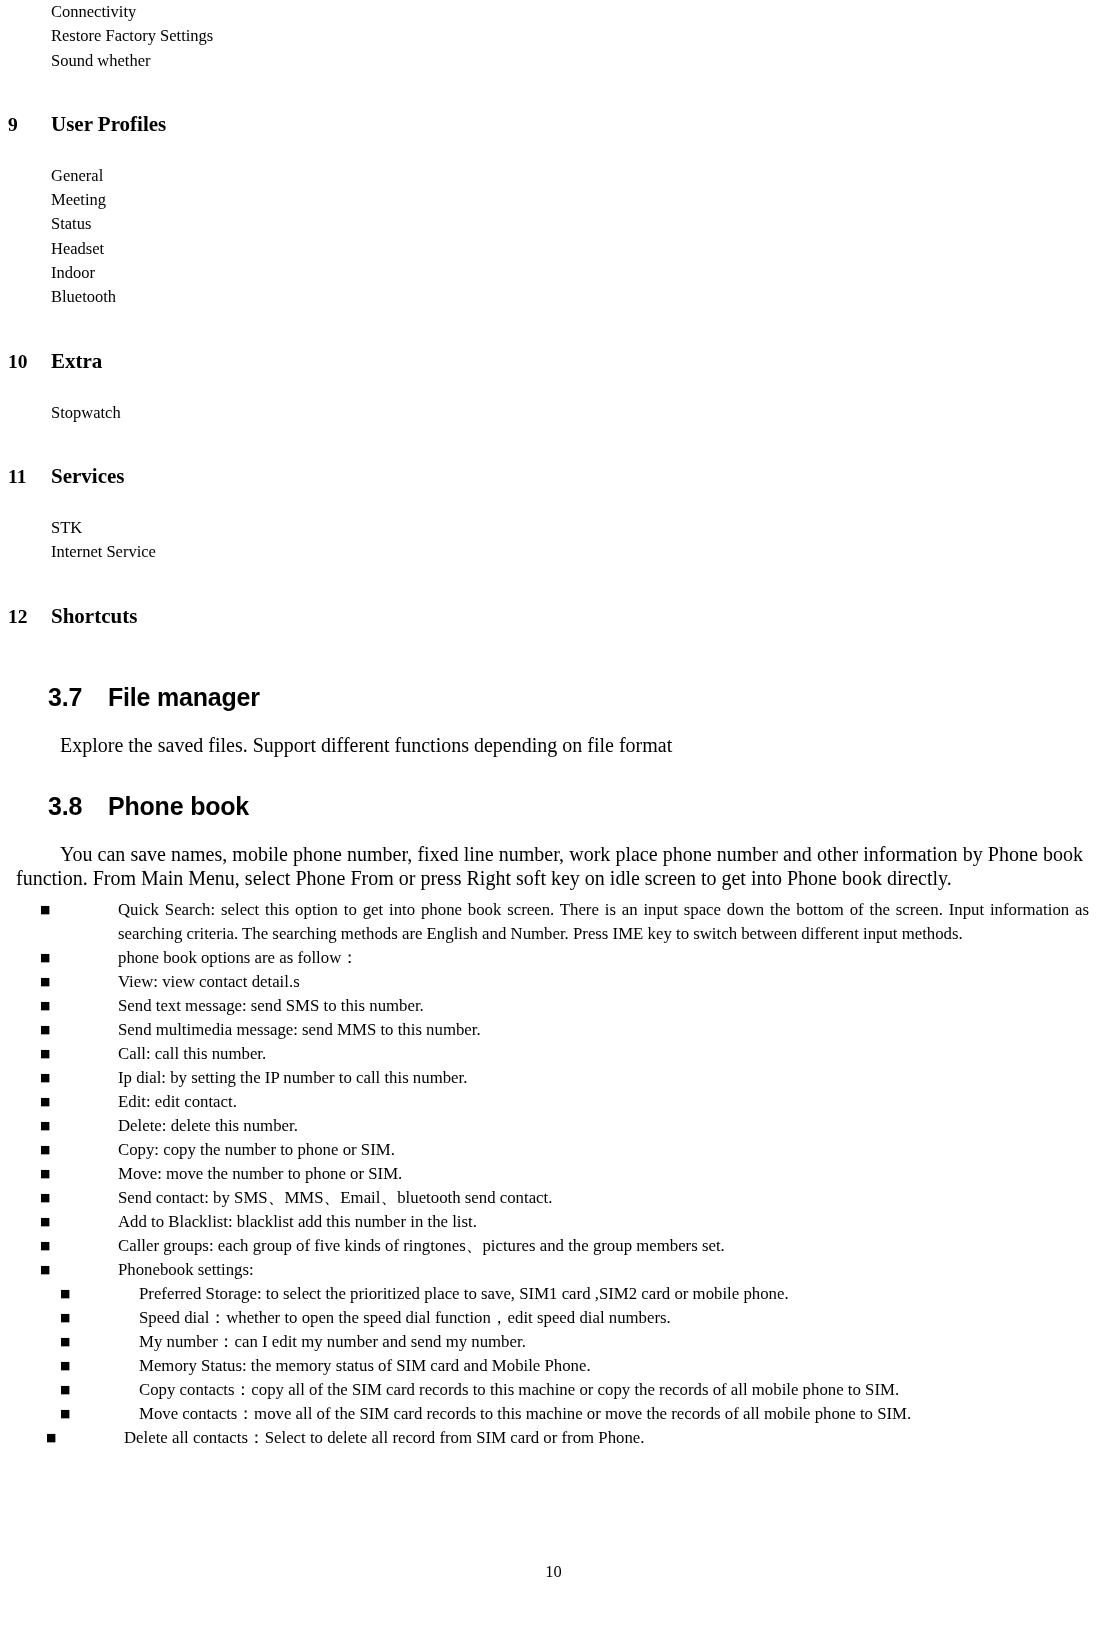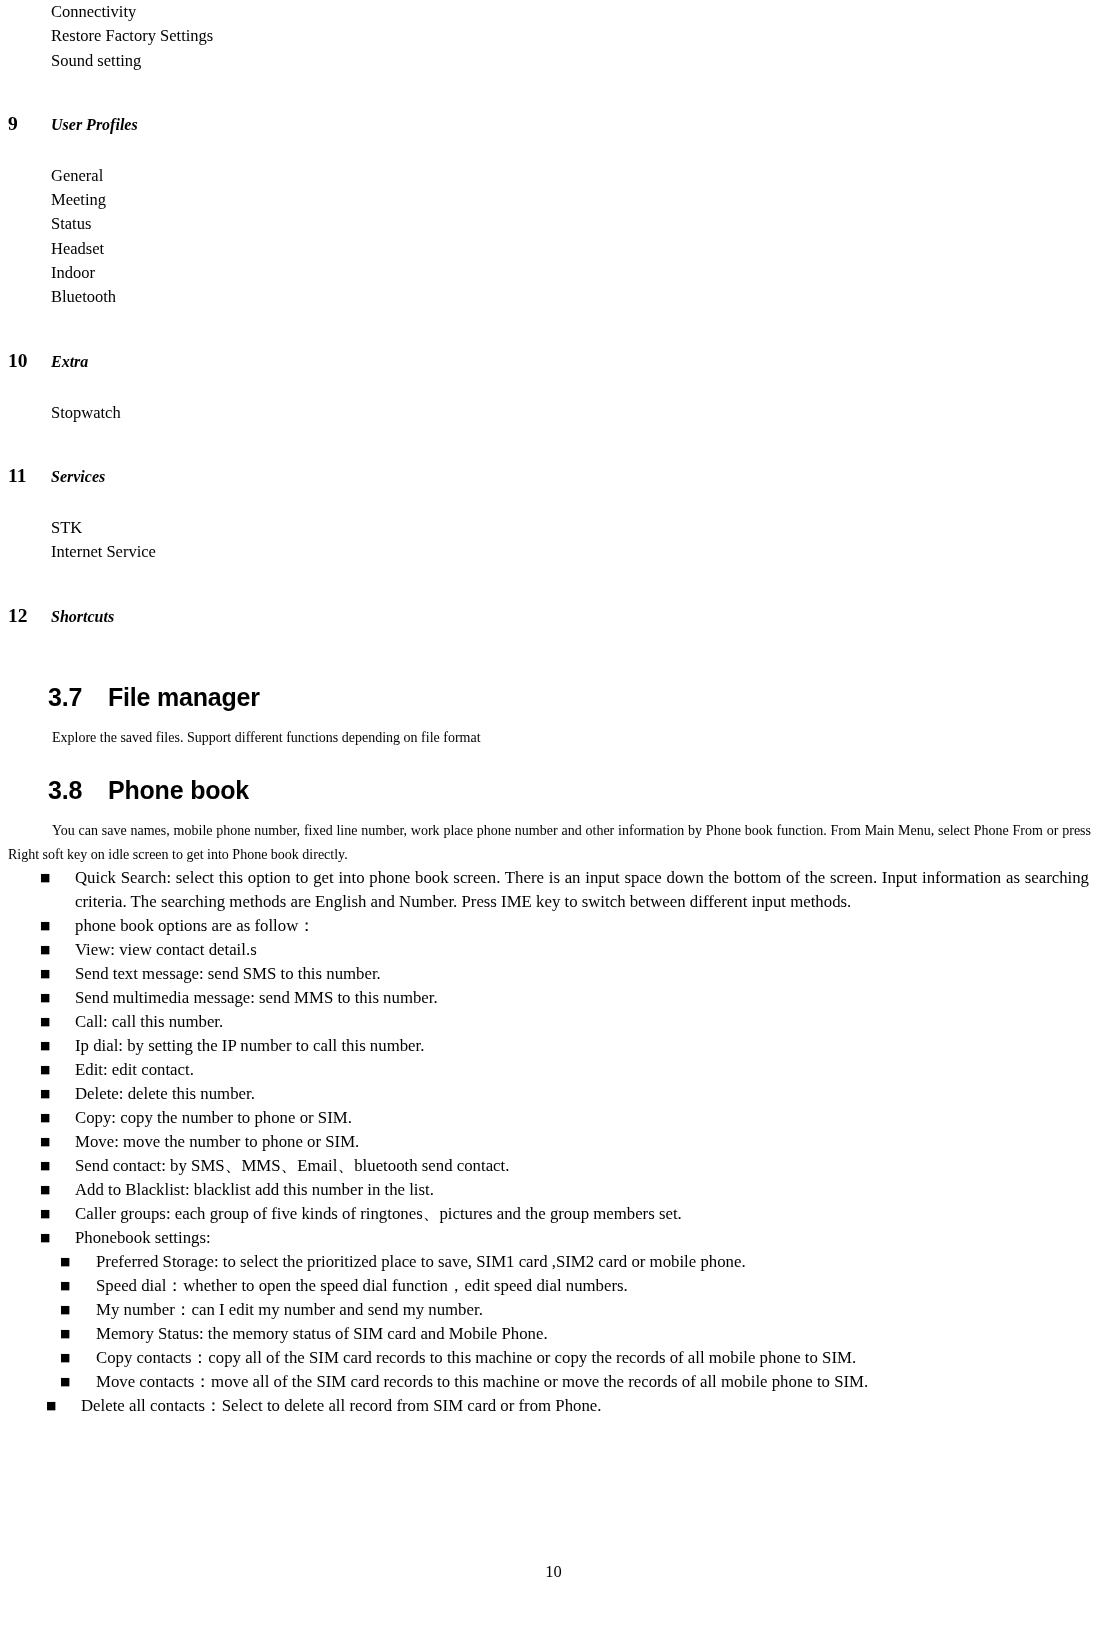--- a/index.html
+++ b/index.html
@@ -39,47 +39,46 @@
     font-weight: bold;
     font-size: 21.5px;
     line-height: 26px;
   }
   .chapter .num {
     width: 43px;
     flex: 0 0 43px;
     font-size: 19.5px;
   }
   .chapter .title {
-    font-size: 16px;
-    font-style: italic;
+    font-size: 21px;
   }
 
   
   .section {
     display: flex;
     align-items: baseline;
     font-family: "Liberation Sans", "DejaVu Sans", sans-serif;
     font-weight: bold;
     font-size: 25px;
     line-height: 30px;
     letter-spacing: -0.2px;
     margin-left: 40px;
   }
   .section .snum {
     width: 60px;
     flex: 0 0 60px;
   }
 
   
   .para {
-    font-size: 14px;
+    font-size: 20px;
     line-height: 23.5px;
     text-align: justify;
     text-indent: 44px;
-    margin: 0;
+    margin: 8px;
     padding-right: 8px;
   }
 
   
   .bullet {
     display: flex;
     font-size: 16.8px;
     line-height: 24px;
     align-items: flex-start;
   }
@@ -87,20 +86,21 @@
     flex: 0 0 auto;
     font-family: "DejaVu Sans", sans-serif;
     font-size: 11px;
     line-height: 24px;
     color: #000;
   }
   .bullet .btext {
     flex: 1 1 auto;
     text-align: justify;
     padding-right: 10px;
+    margin-left: 43px;
   }
 
   
   .lvl1 > .mark { width: 35px; margin-left: 32px; }
   
   .lvl1b > .mark { width: 35px; margin-left: 38px; }
   
   .lvl2 > .mark { width: 36px; margin-left: 52px; }
 
   .gap-sm { height: 14px; }
@@ -118,21 +118,21 @@
   }
 </style>
 </head>
 <body>
 
 <div class="page">
 
   <div>
     <div class="menu-line">Connectivity</div>
     <div class="menu-line">Restore Factory Settings</div>
-    <div class="menu-line">Sound setting</div>
+    <div class="menu-line">Sound whether</div>
   </div>
 
   <div class="gap-lg"></div>
 
   <div class="chapter">
     <span class="num">9</span>
     <span class="title">User Profiles</span>
   </div>
   <div class="gap-md"></div>
   <div>

